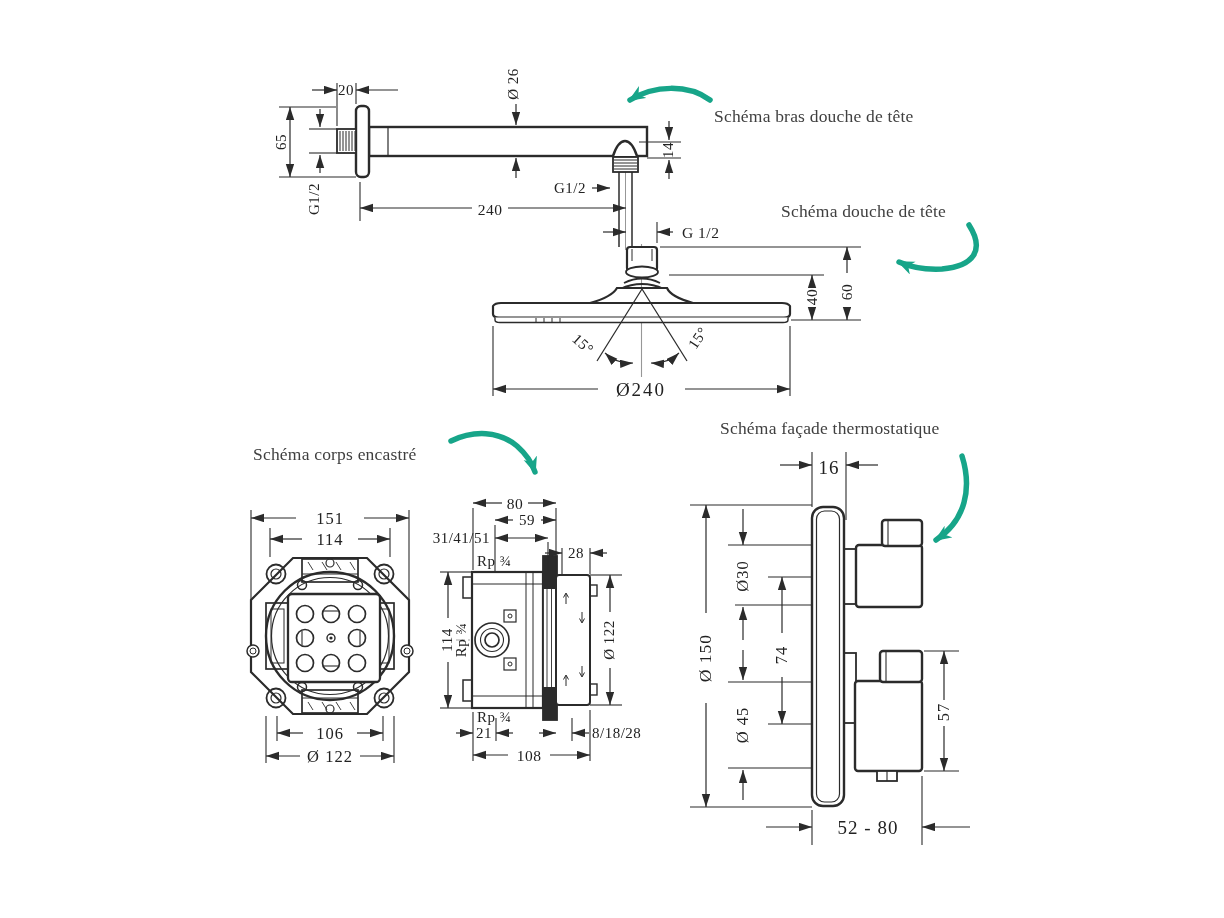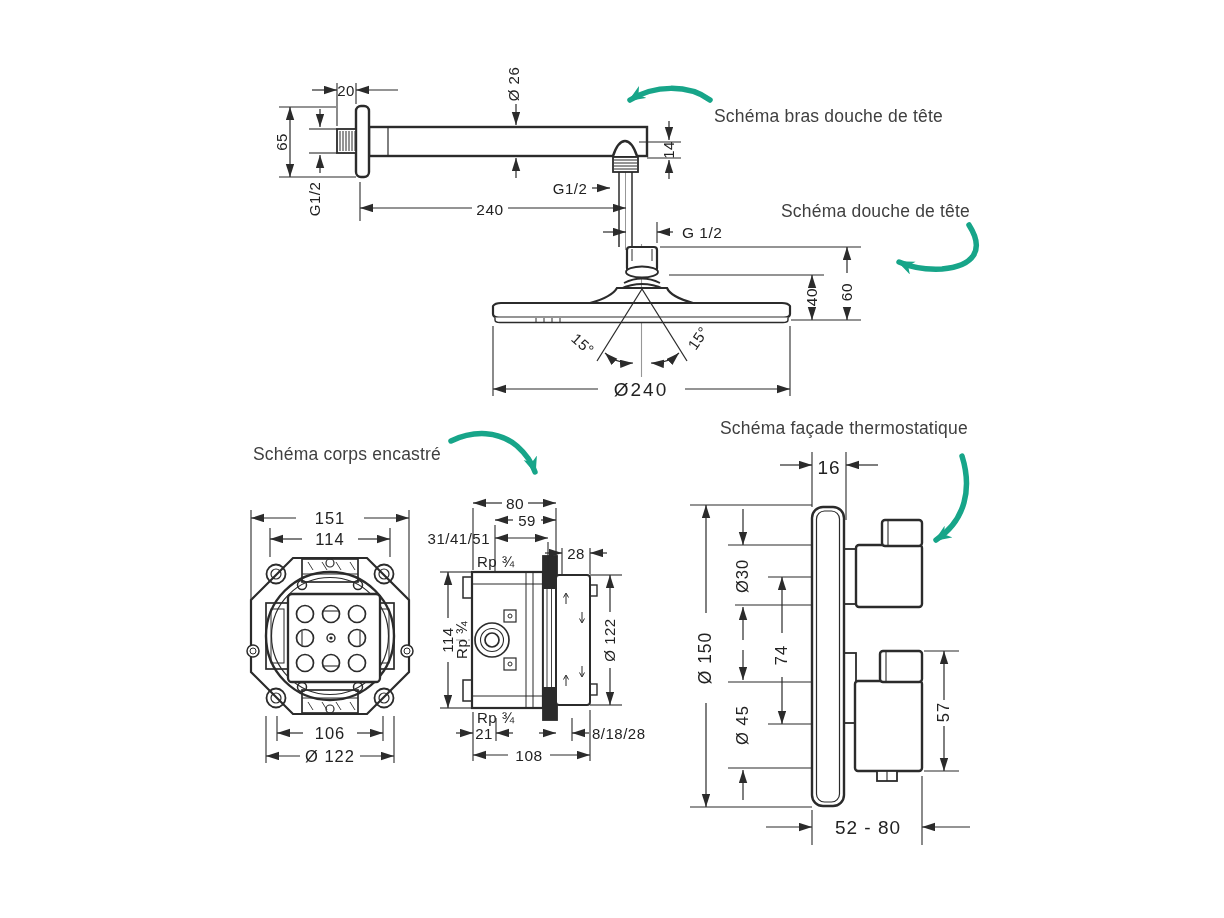--- a/index.html
+++ b/index.html
@@ -1,17 +1,17 @@
 <!DOCTYPE html>
 <html><head>
 <meta charset="utf-8">
 <style>
   html,body{margin:0;padding:0;background:#ffffff;}
   .stage{position:relative;width:1224px;height:918px;background:#fff;overflow:hidden;
-         font-family:Liberation Sans, sans-serif;}
+         font-family:Liberation Serif, serif;}
   svg{position:absolute;left:0;top:0;}
   svg *{vector-effect:none;}
   .ln{stroke:#2b2b2b;fill:none;}
   .s24{stroke-width:2.4}.s22{stroke-width:2.2}.s2{stroke-width:2}.s18{stroke-width:1.8}
   .s17{stroke-width:1.7}.s15{stroke-width:1.5}.s14{stroke-width:1.4}.s12{stroke-width:1.2}
   .s11{stroke-width:1.1}.s1{stroke-width:1}.s09{stroke-width:0.9}
   .wh{fill:#ffffff;}
   .gray{stroke:#979797;}
   .dash{stroke-dasharray:6 3;}
   .cdash{stroke-dasharray:9 3 2 3;}

